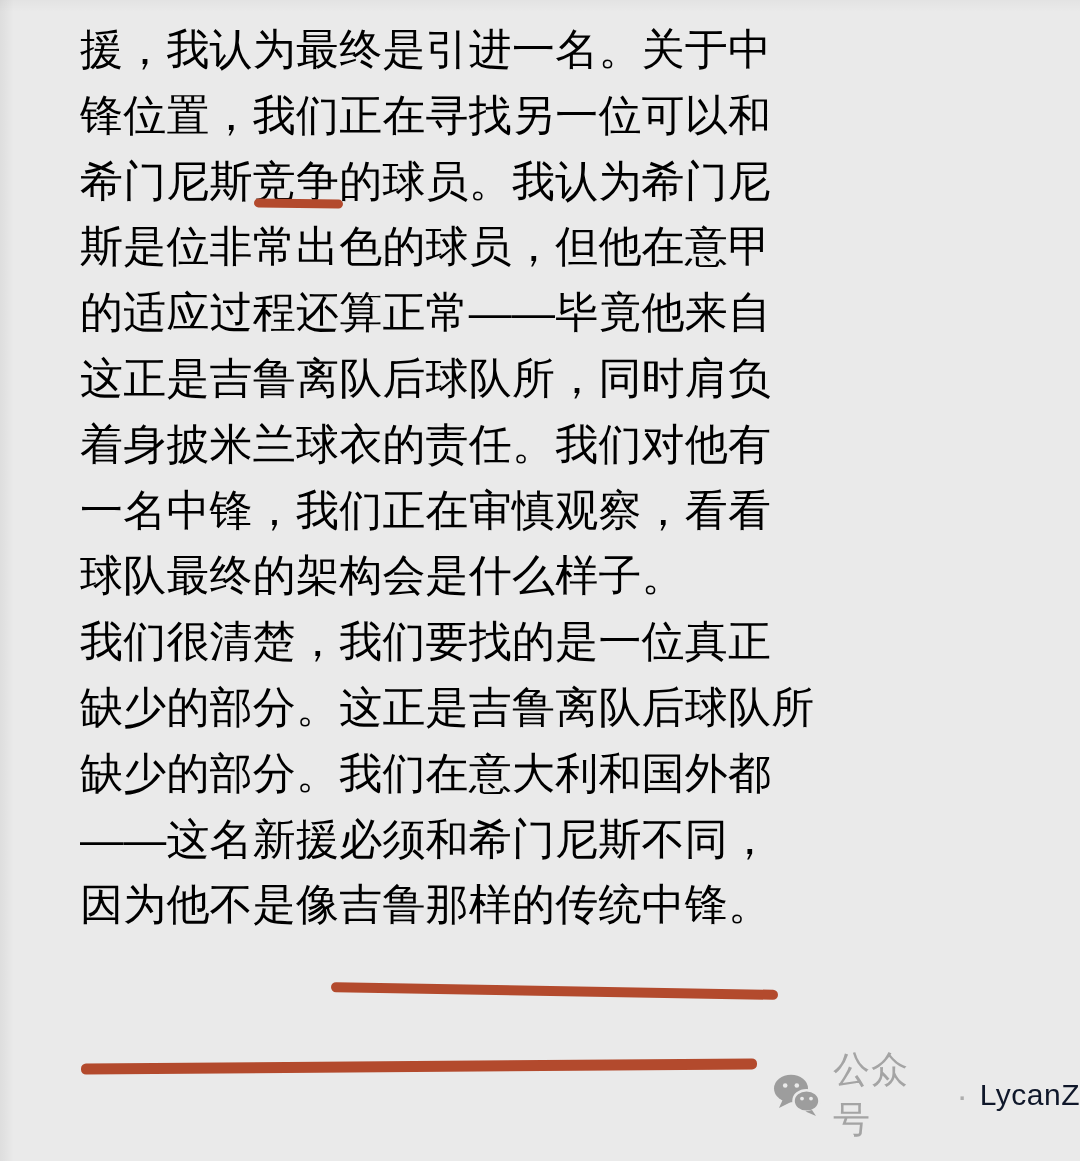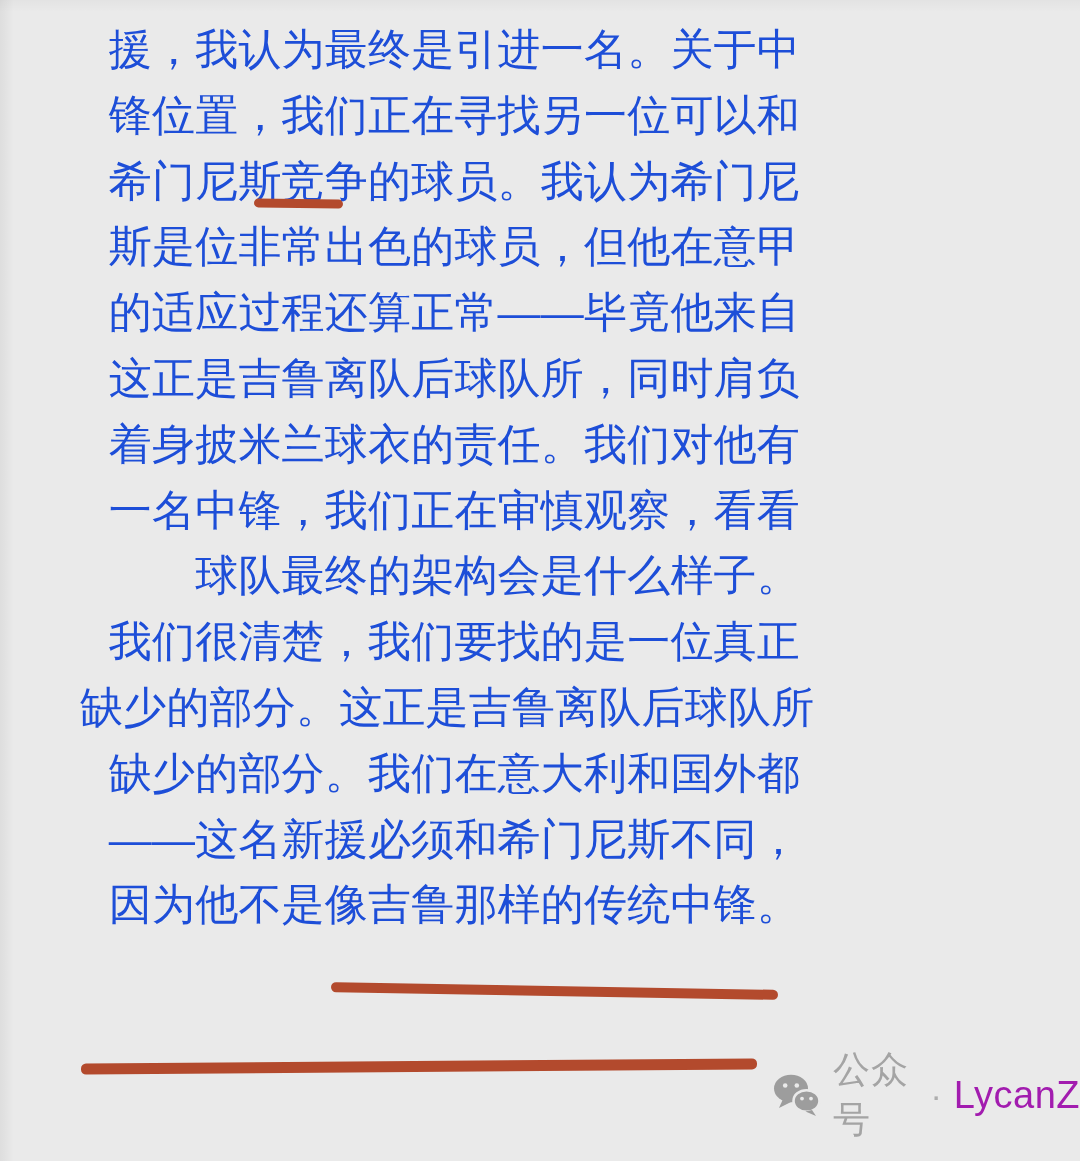--- a/index.html
+++ b/index.html
@@ -27,24 +27,23 @@
     position: absolute;
     left: 80px;
     top: 17px;
     width: 720px;
   }
   .line {
     height: 65.8px;
     line-height: 65.8px;
     font-size: 43px;
     letter-spacing: 0.2px;
-    color: #1d4ed8;
+    color: #000000;
     white-space: nowrap;
     font-weight: 400;
-    text-align: right;
   }
   .underline {
     position: absolute;
     background: #b34a2d;
     border-radius: 5px;
   }
   .underline.u1 {
     left: 254px;
     top: 199px;
     width: 89px;
@@ -78,22 +77,22 @@
     font-size: 37px;
     color: #a4a4a4;
     letter-spacing: 1px;
   }
   .watermark .wm-dot {
     font-size: 34px;
     color: #adadad;
     margin: 0 1px;
   }
   .watermark .wm-account {
-    font-size: 38px;
-    color: #a21caf;
+    font-size: 30px;
+    color: #0f172a;
     letter-spacing: 0.5px;
   }
   .wechat-icon-svg {
     display: block;
   }
 </style>
 </head>
 <body>
 
 <div class="page">

